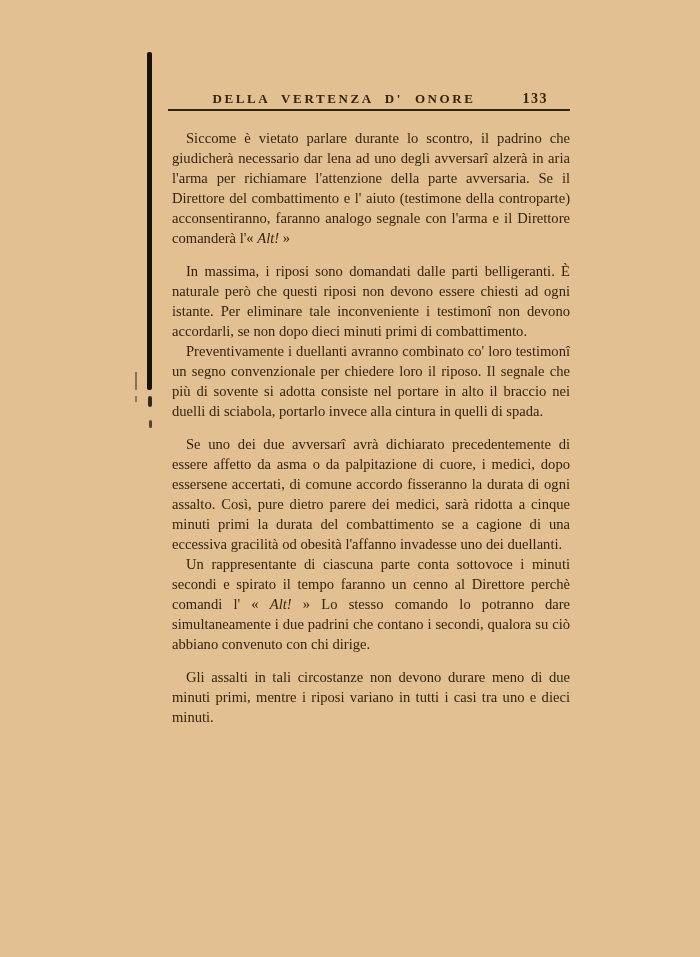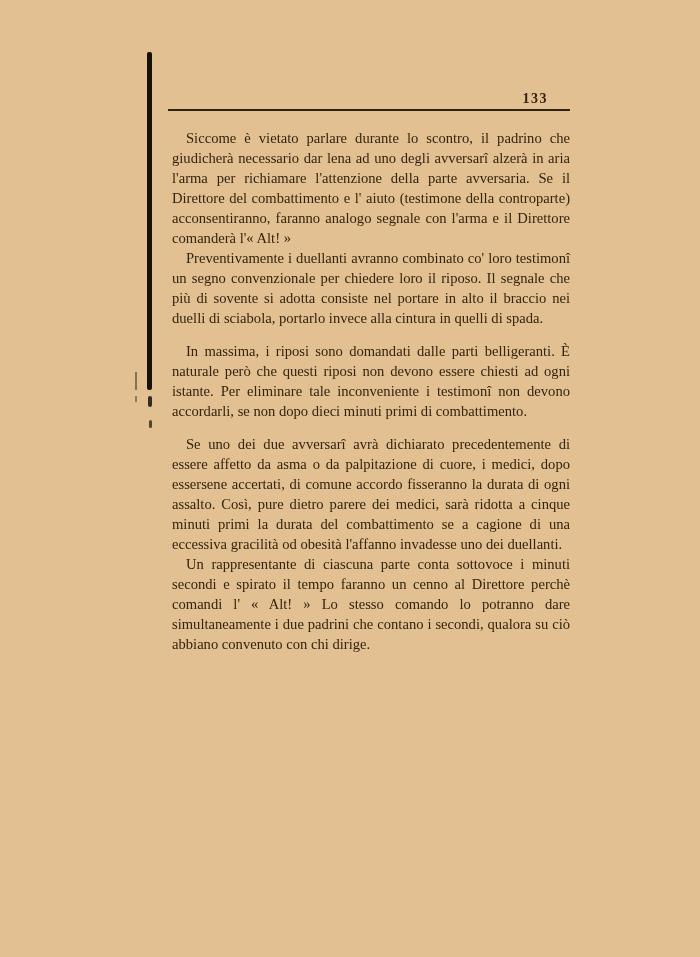--- a/index.html
+++ b/index.html
@@ -44,45 +44,47 @@
   }
 
   .body-text{
     position:absolute;left:172px;top:128px;width:398px;
     font-size:14.6px;line-height:20px;
     text-align:justify;
     color:var(--ink);
   }
   .para{margin:0;text-indent:14px;}
   .group-start{margin-top:13px;}
-  .it{}
+  .it{font-style:italic;}
 </style>
 </head>
 <body>
 
 <div class="page">
 
   <div class="bind-line"></div>
   <div class="bind-dash1"></div>
   <div class="bind-dash2"></div>
   <div class="bind-tick1"></div>
   <div class="bind-tick2"></div>
 
   <div class="running-head">
+    <div class="title">DELLA VERTENZA D' ONORE</div>
     <div class="folio">133</div>
   </div>
   <div class="head-rule"></div>
 
   <div class="body-text">
     <p class="para"><span>Siccome è vietato parlare durante lo scontro, il padrino che giudicherà necessario dar lena ad uno degli avversarî alzerà in aria l'arma per richiamare l'attenzione della parte avversaria. Se il Direttore del combattimento e l' aiuto (testimone della controparte) acconsentiranno, faranno analogo segnale con l'arma e il Direttore comanderà l'« </span><span class="it">Alt!</span><span> »</span></p>
 
+    <p class="para group-start"><span>In massima, i riposi sono domandati dalle parti belligeranti. È naturale però che questi riposi non devono essere chiesti ad ogni istante. Per eliminare tale inconveniente i testimonî non devono accordarli, se non dopo dieci minuti primi di combattimento.</span></p>
+
     <p class="para"><span>Preventivamente i duellanti avranno combinato co' loro testimonî un segno convenzionale per chiedere loro il riposo. Il segnale che più di sovente si adotta consiste nel portare in alto il braccio nei duelli di sciabola, portarlo invece alla cintura in quelli di spada.</span></p>
-
-    <p class="para group-start"><span>In massima, i riposi sono domandati dalle parti belligeranti. È naturale però che questi riposi non devono essere chiesti ad ogni istante. Per eliminare tale inconveniente i testimonî non devono accordarli, se non dopo dieci minuti primi di combattimento.</span></p>
 
 
     <p class="para group-start"><span>Se uno dei due avversarî avrà dichiarato precedentemente di essere affetto da asma o da palpitazione di cuore, i medici, dopo essersene accertati, di comune accordo fisseranno la durata di ogni assalto. Così, pure dietro parere dei medici, sarà ridotta a cinque minuti primi la durata del combattimento se a cagione di una eccessiva gracilità od obesità l'affanno invadesse uno dei duellanti.</span></p>
 
     <p class="para"><span>Un rappresentante di ciascuna parte conta sottovoce i minuti secondi e spirato il tempo faranno un cenno al Direttore perchè comandi l' « </span><span class="it">Alt!</span><span> » Lo stesso comando lo potranno dare simultaneamente i due padrini che contano i secondi, qualora su ciò abbiano convenuto con chi dirige.</span></p>
 
+    <p class="para group-start"><span>Gli assalti in tali circostanze non devono durare meno di due minuti primi, mentre i riposi variano in tutti i casi tra uno e dieci minuti.</span></p>
   </div>
 
 </div>
 
 </body></html>

